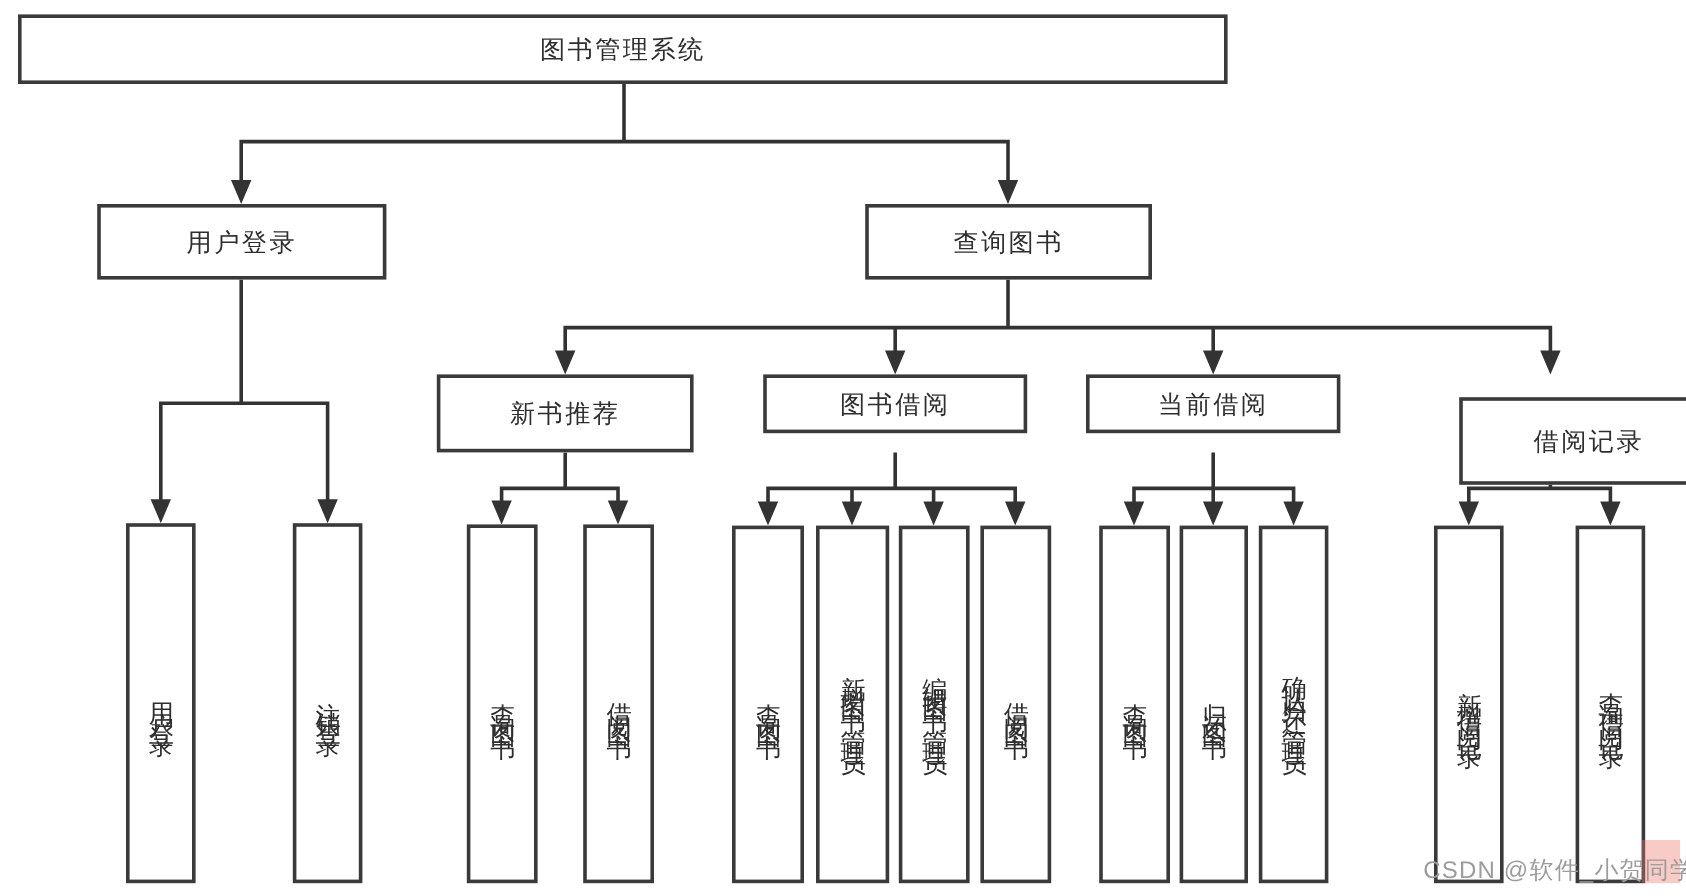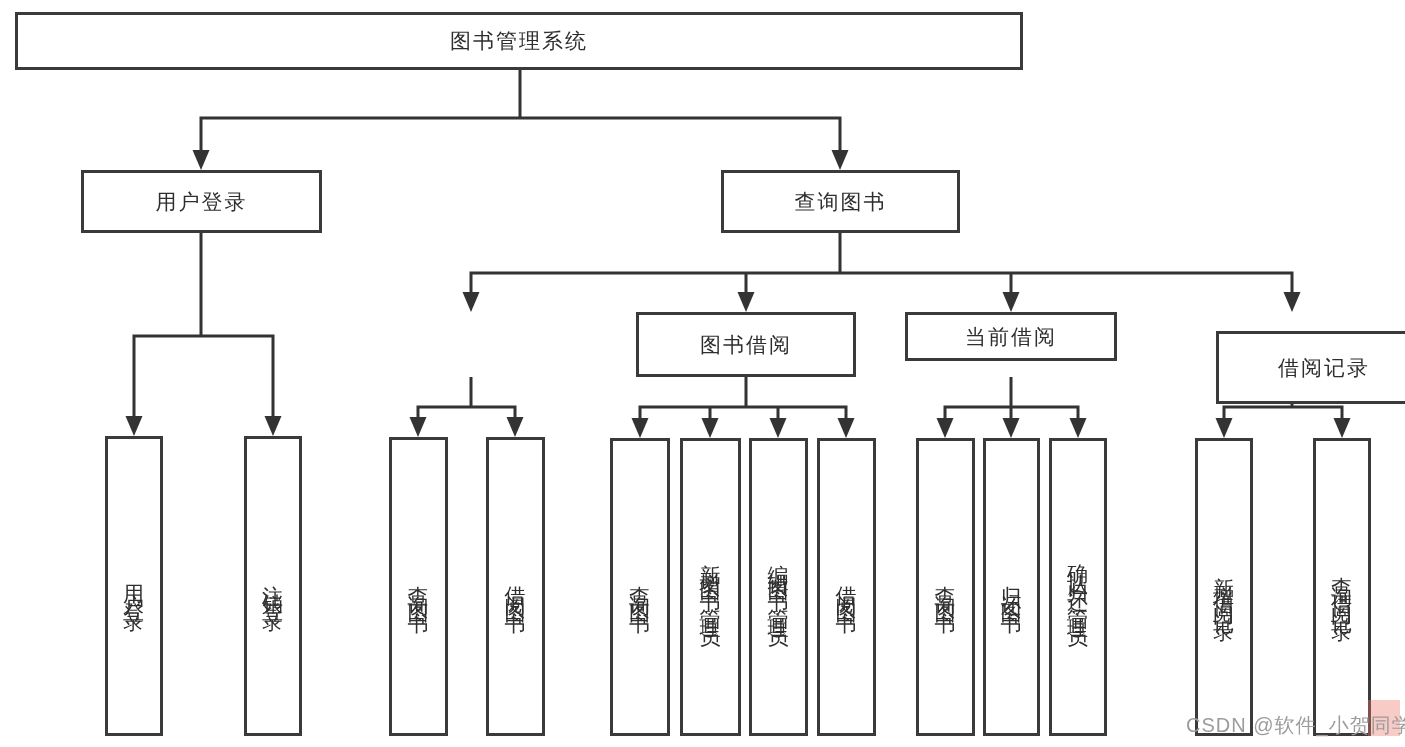--- a/index.html
+++ b/index.html
@@ -44,21 +44,21 @@
     writing-mode: vertical-rl;
     text-orientation: upright;
     letter-spacing: 9px;
     line-height: 1;
   }
   
   .n-root   { left:15px;   top:12px;  width:1008px; height:58px; }
   .n-ul2    { left:81px;   top:170px; width:241px;  height:63px; }
   .n-bm2    { left:721px;  top:170px; width:239px;  height:63px; }
   .n-l3a    { left:364px;  top:312px; width:214px;  height:65px; }
-  .n-l3b    { left:636px;  top:312px; width:220px;  height:65px; }
+  .n-l3b    { left:636px;  top:312px; width:220px;  height:49px; }
   .n-l3c    { left:905px;  top:312px; width:212px;  height:49px; }
   .n-l3d    { left:1216px; top:312px; width:216px;  height:73px;margin-top:19px; }
   .n-ulleaf { left:105px;  top:436px; width:58px;   height:300px; }
   .n-logout { left:244px;  top:436px; width:58px;   height:300px; }
   .n-a1     { left:389px;  top:437px; width:59px;   height:299px; }
   .n-a2     { left:486px;  top:437px; width:59px;   height:299px; }
   .n-b1     { left:610px;  top:438px; width:60px;   height:298px; }
   .n-b2     { left:680px;  top:438px; width:61px;   height:298px; }
   .n-b3     { left:749px;  top:438px; width:59px;   height:298px; }
   .n-b4     { left:817px;  top:438px; width:59px;   height:298px; }
@@ -133,20 +133,23 @@
     <span>图书管理系统</span>
   </div>
 
   <div class="node n-ul2">
     <span>用户登录</span>
   </div>
   <div class="node n-bm2">
     <span>查询图书</span>
   </div>
 
+  <div class="node n-l3a">
+    <span>新书推荐</span>
+  </div>
   <div class="node n-l3b">
     <span>图书借阅</span>
   </div>
   <div class="node n-l3c">
     <span>当前借阅</span>
   </div>
   <div class="node n-l3d">
     <span>借阅记录</span>
   </div>
 

